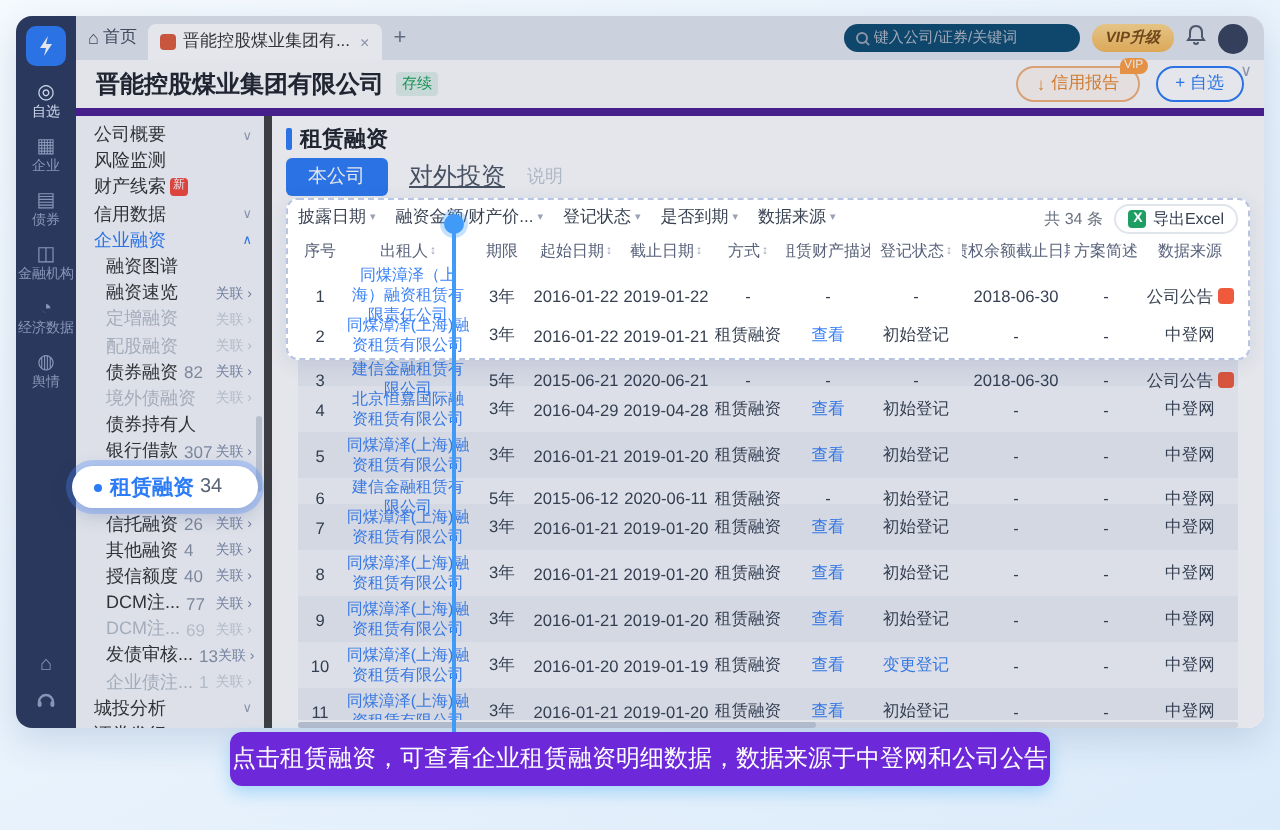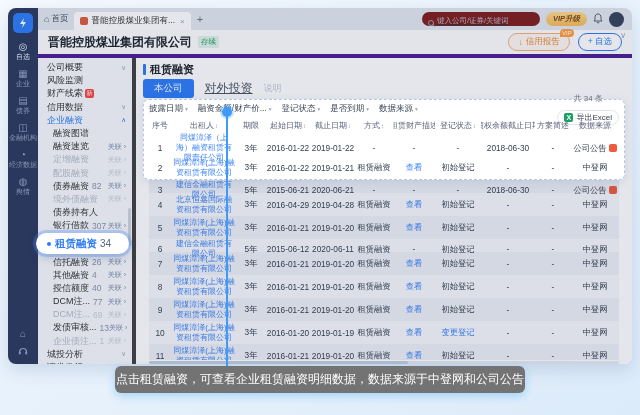--- a/index.html
+++ b/index.html
@@ -39,22 +39,22 @@
   .tab-active-file { display:flex; align-items:center; gap:3px; background:#fff; border-radius:4px 4px 0 0;
     height:18px; margin-top:4px; padding:0 6px; font-size:8.5px; color:#333; max-width:120px; }
   .fav { width:8px; height:8px; border-radius:2px; background:#e05a3a; flex-shrink:0; }
   .tab-close { color:#9aa3b5; font-size:8px; margin-left:2px; }
   .tab-new { color:#6b7587; font-size:11px; line-height:1; }
   .brand { position:absolute; left:50%; top:0; height:22px; transform:translateX(-50%);
     display:flex; align-items:center; gap:4px; font-size:9.5px; font-weight:bold; color:#2f3a4e; }
   .brand-ic { width:11px; height:11px; border-radius:3px; background:#2d7cf7;
     display:flex; align-items:center; justify-content:center; }
   .chrome-right { margin-left:auto; display:flex; align-items:center; gap:6px; }
-  .search { width:118px; height:14px; background:#7f1d1d; border-radius:7px; display:flex;
-    align-items:flex-end; gap:3px; padding:0 6px;text-decoration:underline; }
+  .search { width:118px; height:14px; background:#0c4a6e; border-radius:7px; display:flex;
+    align-items:center; gap:3px; padding:0 6px; }
   .search-ph { font-size:7.5px; color:#b3bac6; white-space:nowrap; overflow:hidden; }
   .sic { width:6px; height:6px; border:1px solid #9aa3b2; border-radius:50%; position:relative; flex-shrink:0; }
   .sic::after { content:''; position:absolute; width:3px; height:1px; background:#9aa3b2;
     transform:rotate(45deg); right:-2px; bottom:-1px; }
   .vip-btn { background:linear-gradient(180deg,#ffd98c,#f6b95a); color:#7a4a12; font-size:7.5px;
     font-weight:bold; border-radius:8px; padding:2px 7px; white-space:nowrap;font-style:italic; }
   .avatar { width:15px; height:15px; border-radius:50%; background:#37415c; }
 
   
   .strip { height:28px; background:#fdfdfe; display:flex; align-items:center;
@@ -99,21 +99,21 @@
   .tab-on { background:#2d7cf7; color:#fff; font-size:9.5px; padding:3px 11px; border-radius:3px; }
   .tab-off { color:#4b5563; font-size:12px;text-decoration:underline; }
   .tab-dis { color:#c3c9d5; font-size:9px; }
 
   
   .card { border:1px dashed #b7c5e3; border-radius:6px; background:#fff; position:relative; z-index:6;
     padding:0 5px; box-shadow:0 2px 10px rgba(30,60,120,.10); }
   .filters { display:flex; align-items:center; height:18px; gap:10px; font-size:8.5px; color:#3a4354; }
   .fchip { display:flex; align-items:center; gap:2px; white-space:nowrap; }
   .fchip .car { font-size:5.5px; color:#9aa3b5; }
-  .fright { margin-left:auto; display:flex; align-items:center; gap:6px;flex-direction:column; }
+  .fright { margin-left:auto; display:flex; align-items:center; gap:6px; }
   .total { color:#6b7280; font-size:8px; white-space:nowrap; }
   .export { display:flex; align-items:center; gap:3px; border:1px solid #e0e5ec; border-radius:9px;
     padding:1px 6px; font-size:8px; color:#374151; background:#fff; white-space:nowrap; }
   .xls { width:9px; height:9px; background:#1e9e63; color:#fff; font-size:7px; font-weight:bold;
     display:flex; align-items:center; justify-content:center; border-radius:2px; }
 
   
   .trow { display:grid; grid-template-columns:22px 66px 28px 46px 44px 38px 42px 46px 54px 36px 1fr;
     align-items:center; text-align:center; font-size:8.3px; color:#374151; }
   .thead { height:15px; color:#58627a; font-size:8px; }
@@ -128,21 +128,21 @@
   .rows .trow:nth-child(even) { background:#f6f8fb; }
   .src { display:flex; align-items:center; justify-content:center; gap:2px; white-space:nowrap; }
   .ann-ic { width:8px; height:8px; background:#f05a3c; border-radius:2px; flex-shrink:0; }
   .hscroll { height:3px; background:#e7eaf0; border-radius:2px; margin:1px 6px 0 6px; position:relative; }
   .hthumb { position:absolute; left:0; top:0; height:3px; width:55%; background:#c7cedb; border-radius:2px; }
 
   
   .ann-dot { position:absolute; left:222px; top:107px; width:10px; height:10px; border-radius:50%;
     background:#3f9bf7; z-index:40; box-shadow:0 0 0 2px rgba(63,155,247,.30); }
   .ann-line { position:absolute; left:226px; top:115px; width:2px; height:253px; background:#3f9bf7; z-index:40; }
-  .banner { position:absolute; top:366px; left:50%; transform:translateX(-50%); background:#737373;
+  .banner { position:absolute; top:366px; left:50%; transform:translateX(-50%); background:#6d28d9;
     color:#fff; font-size:12px; padding:5px 1px; border-radius:6px; white-space:nowrap; z-index:50;
     box-shadow:0 3px 8px rgba(43,163,247,.35); }
 </style>
 </head>
 <body>
 
 <div class="window">
 
   <div class="rail">
     <div class="rail-logo">

